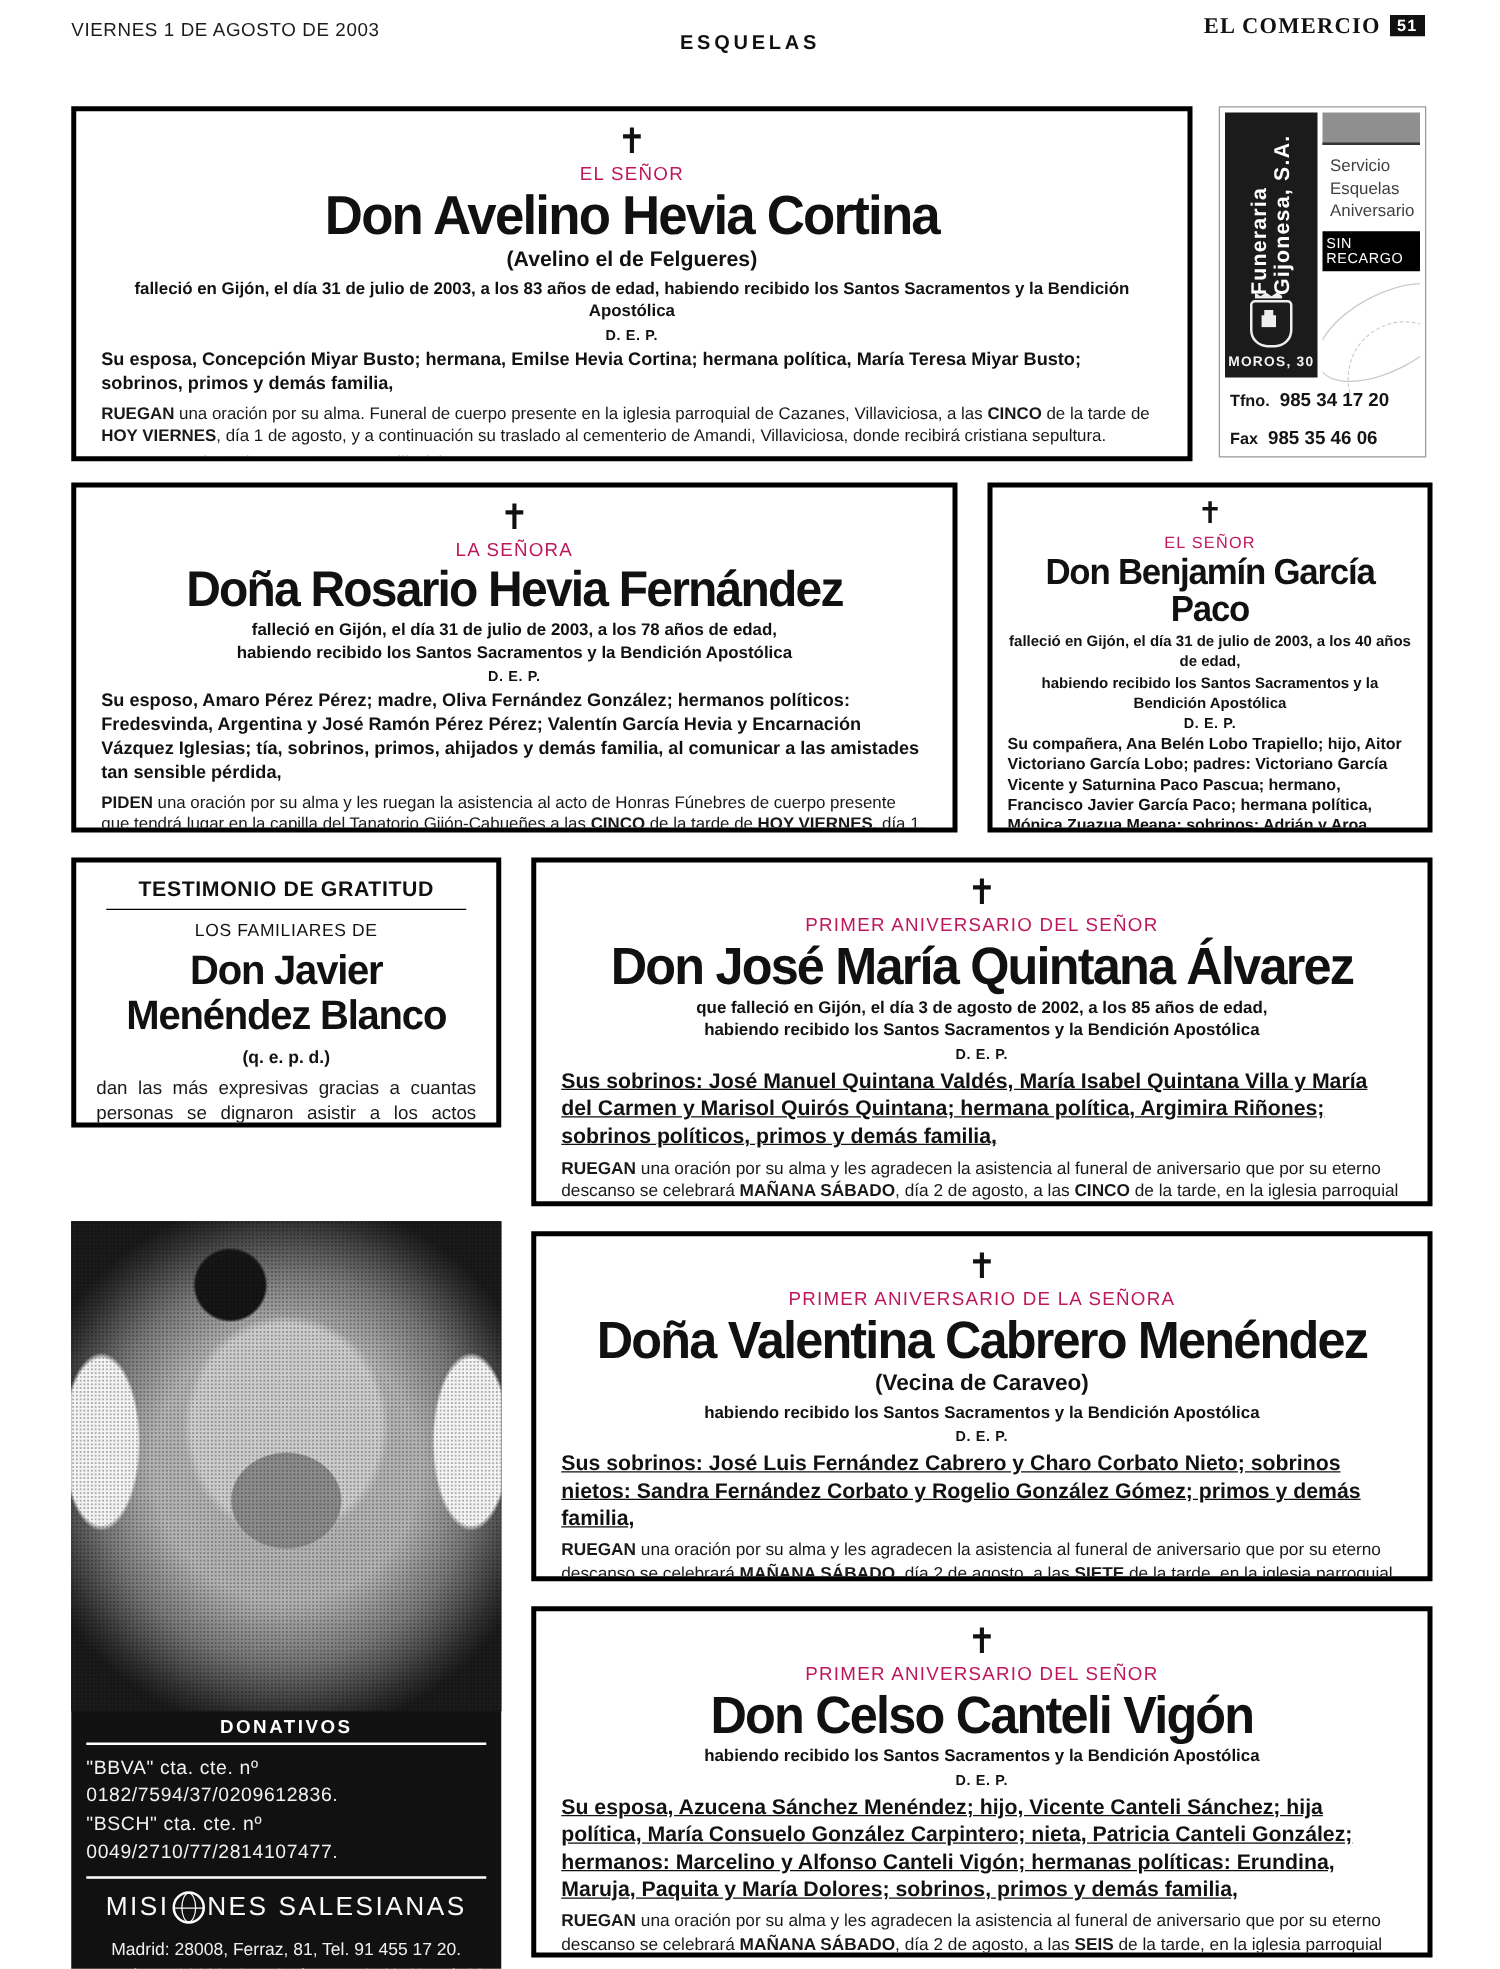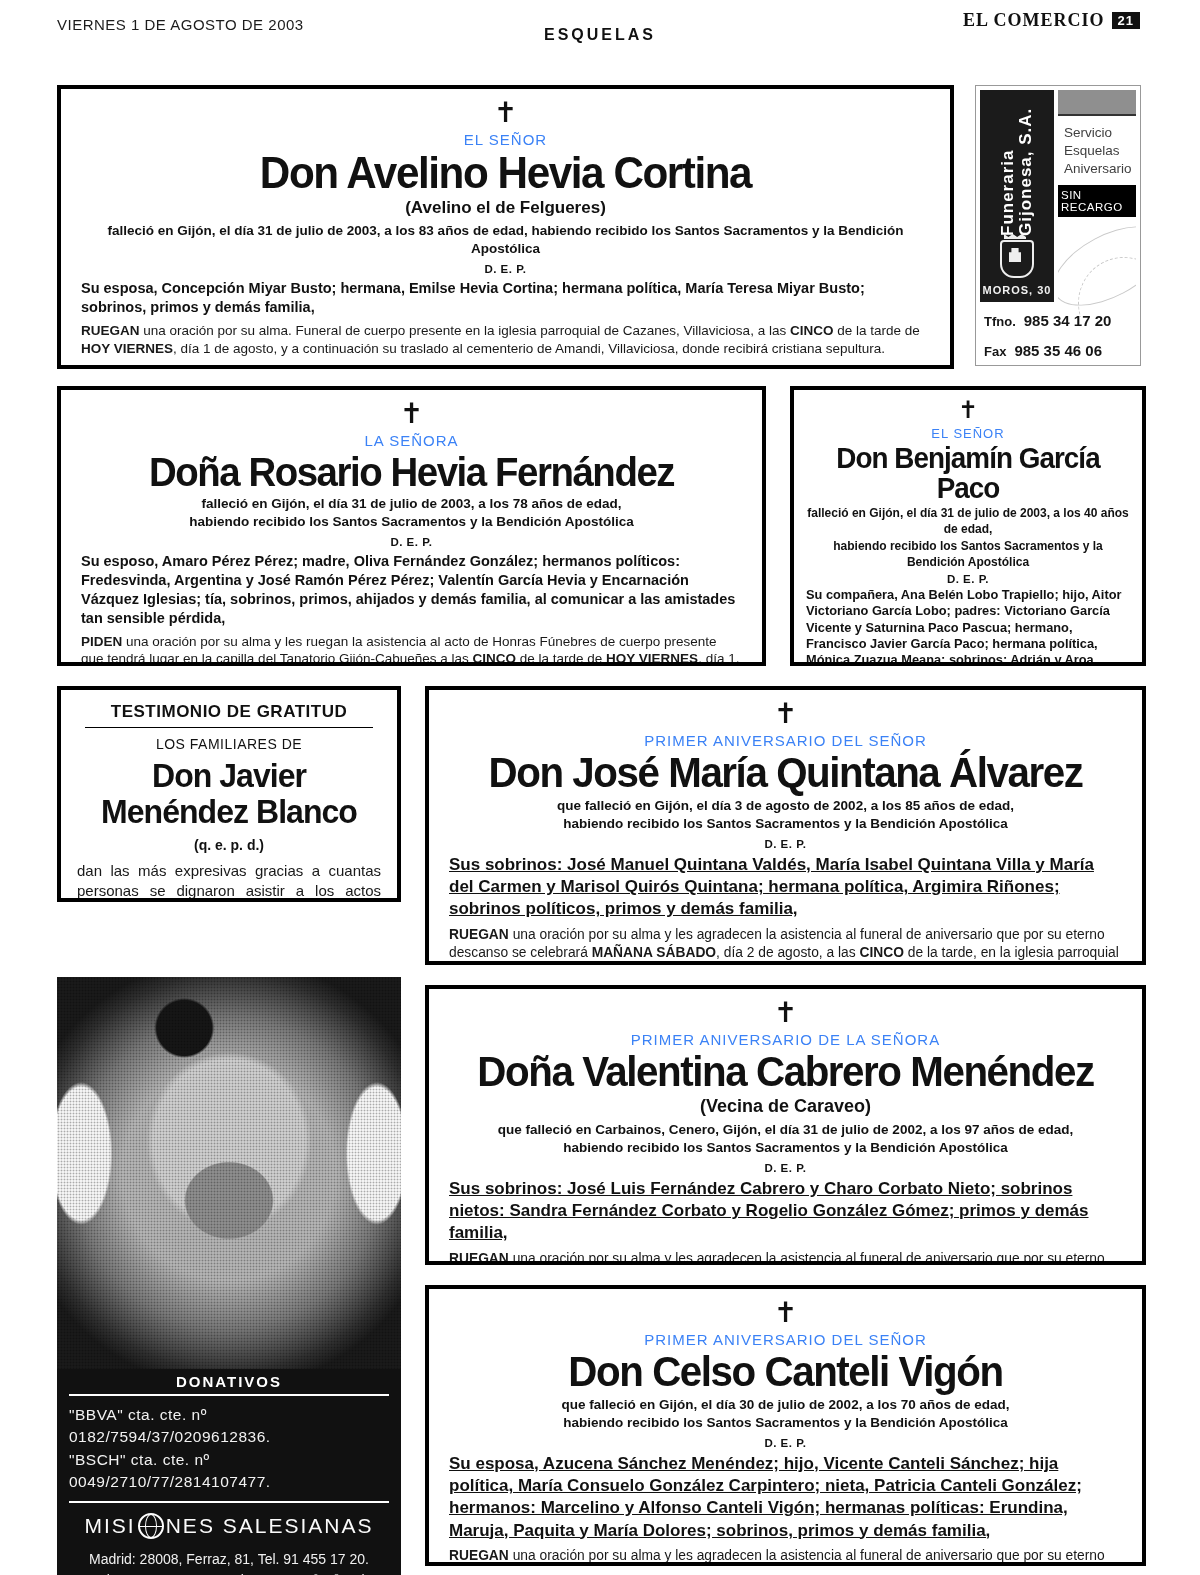--- a/index.html
+++ b/index.html
@@ -13,21 +13,21 @@
   .pg-date{position:absolute;left:57px;top:16px;font-size:15px;letter-spacing:.5px;color:#1c1c1c;}
   .pg-section{position:absolute;left:0;right:0;top:26px;text-align:center;font-size:16px;font-weight:800;letter-spacing:3px;}
   .pg-mast{position:absolute;right:60px;top:10px;display:flex;align-items:center;gap:7px;
     font-family:"Liberation Serif","DejaVu Serif",serif;font-weight:700;font-size:18px;letter-spacing:1px;}
   .pg-num{background:#111;color:#fff;font-family:"Liberation Sans",sans-serif;font-size:13px;font-weight:700;
     padding:2px 6px;line-height:1;}
   
   .esq{position:absolute;border:4px solid #000;background:#fff;box-sizing:border-box;
     padding:8px 20px 6px;text-align:center;overflow:hidden;}
   .cross{font-family:"DejaVu Sans",sans-serif;font-size:28px;font-weight:700;line-height:1;margin:2px 0 4px;}
-  .ante{font-size:15px;letter-spacing:1px;color:#3b82f6;margin:4px 0 0;}
+  .ante{font-size:15px;letter-spacing:1px;color:#be185d;margin:4px 0 0;}
   .name{font-size:41px;font-weight:800;letter-spacing:-1.5px;line-height:1.02;margin:3px 0 2px;
     transform:scaleX(.96);transform-origin:center;}
   .alias{font-size:17px;font-weight:700;margin:0 0 4px;}
   .death{font-size:13.5px;font-weight:700;line-height:1.35;}
   .dep{font-size:11.5px;font-weight:700;margin:5px 0 4px;letter-spacing:.5px;}
   .fam{font-size:14.5px;font-weight:700;text-align:left;line-height:1.3;margin:4px 0;}
   .plea{font-size:13.5px;text-align:left;line-height:1.32;margin:5px 0 3px;color:#191919;}
   .plea .b{font-weight:700;}
   .extra{font-size:13.5px;text-align:left;line-height:1.35;color:#191919;}
   
@@ -105,21 +105,21 @@
   .ms-globe::after{content:"";position:absolute;left:-1px;right:-1px;top:50%;height:0;border-top:1.5px solid #fff;}
   .ms-addr{font-size:14px;line-height:1.5;color:#f0f0f0;}
 </style>
 </head>
 <body>
 
 <div class="pg-date">VIERNES 1 DE AGOSTO DE 2003</div>
 <div class="pg-section">ESQUELAS</div>
 <div class="pg-mast">
   <span>EL COMERCIO</span>
-  <span class="pg-num">21</span>
+  <span class="pg-num">51</span>
 </div>
 
 <section class="esq" id="box-avelino">
   <div class="cross">✝</div>
   <div class="ante">EL SEÑOR</div>
   <h2 class="name">Don Avelino Hevia Cortina</h2>
   <div class="alias">(Avelino el de Felgueres)</div>
   <div class="death">falleció en Gijón, el día 31 de julio de 2003, a los 83 años de edad, habiendo recibido los Santos Sacramentos y la Bendición Apostólica</div>
   <div class="dep">D. E. P.</div>
   <p class="fam">Su esposa, Concepción Miyar Busto; hermana, Emilse Hevia Cortina; hermana política, María Teresa Miyar Busto; sobrinos, primos y demás familia,</p>
@@ -215,31 +215,29 @@
 
   </div>
 
 </aside>
 
 <section class="esq" id="box-valentina">
   <div class="cross">✝</div>
   <div class="ante">PRIMER ANIVERSARIO DE LA SEÑORA</div>
   <h2 class="name">Doña Valentina Cabrero Menéndez</h2>
   <div class="alias">(Vecina de Caraveo)</div>
-  <div class="death">que falleció en Carbainos, Cenero, Gijón, el día 31 de julio de 2002, a los 97 años de edad,</div>
   <div class="death">habiendo recibido los Santos Sacramentos y la Bendición Apostólica</div>
   <div class="dep">D. E. P.</div>
   <p class="fam">Sus sobrinos: José Luis Fernández Cabrero y Charo Corbato Nieto; sobrinos nietos: Sandra Fernández Corbato y Rogelio González Gómez; primos y demás familia,</p>
   <p class="plea"><span class="b">RUEGAN</span><span> una oración por su alma y les agradecen la asistencia al funeral de aniversario que por su eterno descanso se celebrará </span><span class="b">MAÑANA SÁBADO</span><span>, día 2 de agosto, a las </span><span class="b">SIETE</span><span> de la tarde, en la iglesia parroquial de la Abadía de Cenero.</span></p>
 
 </section>
 
 <section class="esq" id="box-celso">
   <div class="cross">✝</div>
   <div class="ante">PRIMER ANIVERSARIO DEL SEÑOR</div>
   <h2 class="name">Don Celso Canteli Vigón</h2>
-  <div class="death">que falleció en Gijón, el día 30 de julio de 2002, a los 70 años de edad,</div>
   <div class="death">habiendo recibido los Santos Sacramentos y la Bendición Apostólica</div>
   <div class="dep">D. E. P.</div>
   <p class="fam">Su esposa, Azucena Sánchez Menéndez; hijo, Vicente Canteli Sánchez; hija política, María Consuelo González Carpintero; nieta, Patricia Canteli González; hermanos: Marcelino y Alfonso Canteli Vigón; hermanas políticas: Erundina, Maruja, Paquita y María Dolores; sobrinos, primos y demás familia,</p>
   <p class="plea"><span class="b">RUEGAN</span><span> una oración por su alma y les agradecen la asistencia al funeral de aniversario que por su eterno descanso se celebrará </span><span class="b">MAÑANA SÁBADO</span><span>, día 2 de agosto, a las </span><span class="b">SEIS</span><span> de la tarde, en la iglesia parroquial de la Inmaculada, Jesuitas.</span></p>
 
 </section>
 
 </body></html>

